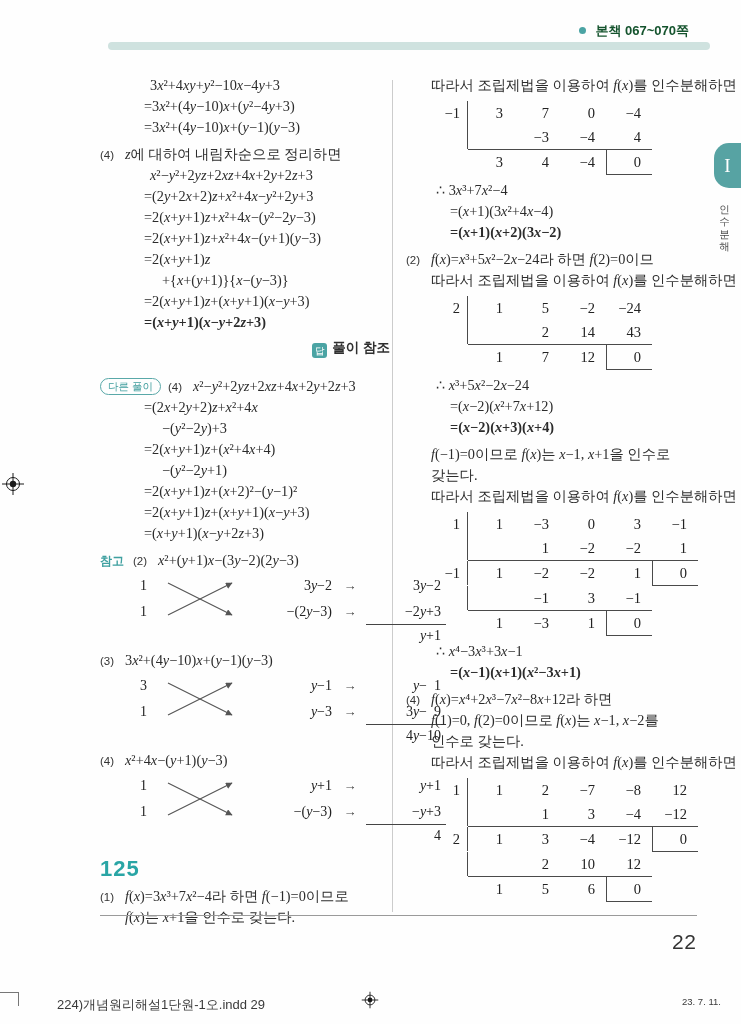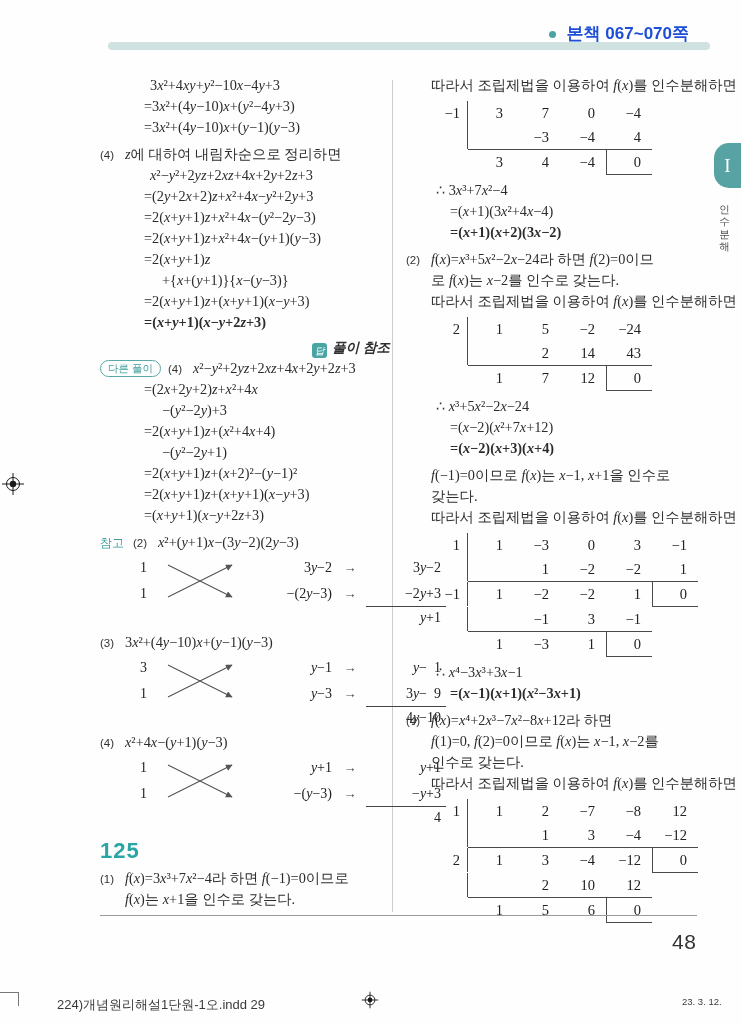--- a/index.html
+++ b/index.html
@@ -1,21 +1,21 @@
 <!DOCTYPE html>
 <html><head>
 <meta charset="utf-8">
 <style>
   html,body { margin:0; padding:0; }
   body { width:741px; height:1024px; position:relative; background:#fefefe;
          font-family:"Liberation Sans","DejaVu Sans",sans-serif; color:#2b2b2b;
          -webkit-font-smoothing:antialiased; overflow:hidden; }
 
   
-  .hdr-right { position:absolute; top:22px; right:52px; font-size:17px; font-weight:700; color:#1d4ed8; }
+  .hdr-right { position:absolute; top:22px; right:52px; font-size:13px; font-weight:700; color:#14532d; }
   .hdr-bullet { display:inline-block; width:7px; height:7px; border-radius:50%; background:#4ba4a4; margin-right:6px; vertical-align:1px; }
   .hdr-bar { position:absolute; top:42px; left:108px; width:602px; height:8px; background:#cfe2df; border-radius:4px; }
 
   
   .tab { position:absolute; top:143px; right:0; width:27px; height:45px; background:#57a3a3;
          border-radius:15px 0 0 15px; color:#fff; font-family:"Liberation Serif","DejaVu Serif",serif;
          font-size:19px; display:flex; align-items:center; justify-content:center; }
   .tab-label { position:absolute; top:197px; right:9px; writing-mode:vertical-rl; font-size:10.5px;
                color:#4a4a4a; letter-spacing:2px; }
 
@@ -40,28 +40,28 @@
   .line { line-height:20px; font-size:13.5px; white-space:nowrap; }
   .math { font-family:"Liberation Serif","DejaVu Serif",serif; font-size:14.3px; white-space:pre; }
   .math i { font-style:italic; }
   .bold, .bold .math { font-weight:700; }
   .plabel { display:inline-block; width:25px; font-size:11.5px; color:#333; }
   .i1 { padding-left:25px; } .i2 { padding-left:30px; } .i3 { padding-left:44px; }
   .i4 { padding-left:50px; } .i5 { padding-left:62px; }
   section { margin-bottom:6px; }
 
   
-  .ref-line { text-align:right; padding-right:2px; font-size:13.5px; font-weight:700; color:#2f2f2f; margin:2px 0 0 0;font-style:italic; }
+  .ref-line { text-align:right; padding-right:2px; font-size:13.5px; font-weight:700; color:#2f2f2f; margin:2px 0 18px 0; }
   .ans-icon { display:inline-block; width:15px; height:15px; border-radius:3px; background:#4ba4a4; color:#fff;
               font-size:9.5px; line-height:15px; text-align:center; font-weight:400; margin-right:5px; vertical-align:-2px; }
 
   
   .pill { display:inline-block; border:1px solid #59a8a8; border-radius:10px; color:#3f9d9d; font-size:10.5px;
           padding:0 7px; line-height:15px; margin-right:7px; vertical-align:1px; }
-  .note-badge { display:inline-block; color:#3fa0a0; font-weight:400; font-size:12px; width:33px; }
+  .note-badge { display:inline-block; color:#3fa0a0; font-weight:700; font-size:12px; width:33px; }
   .pnum { color:#29a5a5; font-weight:700; font-size:22px; margin:10px 0 4px 0; letter-spacing:1px; }
 
   
   .division { display:grid; margin:5px 0 5px 24px; font-family:"Liberation Serif","DejaVu Serif",serif; font-size:14.5px; color:#222; }
   .dcell { height:24px; line-height:24px; text-align:right; padding-right:11px; }
   .dhead { padding-right:7px; }
   .bar  { border-right:1.3px solid #4a4a4a; }
   .rule { border-bottom:1.3px solid #4a4a4a; }
   .dbox { border-left:1.3px solid #4a4a4a; border-bottom:1.3px solid #4a4a4a; }
 
@@ -261,21 +261,20 @@
       </div>
     <div>
         <div class="line i2"><span class="math">∴ 3<i>x</i>³+7<i>x</i>²−4</span></div>
         <div class="line i3"><span class="math">=(<i>x</i>+1)(3<i>x</i>²+4<i>x</i>−4)</span></div>
         <div class="line i3 bold"><span class="math">=(<i>x</i>+1)(<i>x</i>+2)(3<i>x</i>−2)</span></div>
       </div>
   </section>
   <section>
     <div>
         <div class="line"><span class="plabel">(2)</span><span class="math"><i>f</i>(<i>x</i>)=<i>x</i>³+5<i>x</i>²−2<i>x</i>−24라 하면 <i>f</i>(2)=0이므</span></div>
-        <div class="line i1"><span class="math">로 <i>f</i>(<i>x</i>)는 <i>x</i>−2를 인수로 갖는다.</span></div>
         <div class="line i1"><span class="math">따라서 조립제법을 이용하여 <i>f</i>(<i>x</i>)를 인수분해하면</span></div>
       </div>
     <div class="division" style="grid-template-columns: 38px repeat(4, 46px);">
         <div class="dcell dhead bar">2</div>
         <div class="dcell">1</div>
         <div class="dcell">5</div>
         <div class="dcell">−2</div>
         <div class="dcell">−24</div>
         <div class="dcell dhead bar"></div>
         <div class="dcell rule"></div>
@@ -373,18 +372,18 @@
         <div class="dcell">1</div>
         <div class="dcell">5</div>
         <div class="dcell">6</div>
         <div class="dcell dbox">0</div>
         <div class="dcell"></div>
       </div>
   </section>
 </div>
 
 <div class="bottom-rule"></div>
-<div class="page-num">48</div>
+<div class="page-num">22</div>
 
 <div class="cropmark-h"></div>
 <div class="cropmark-v"></div>
 <div class="footer-left">224)개념원리해설1단원-1오.indd   29</div>
-<div class="footer-right">23. 3. 12.</div>
+<div class="footer-right">23. 7. 11.</div>
 
 </body></html>

